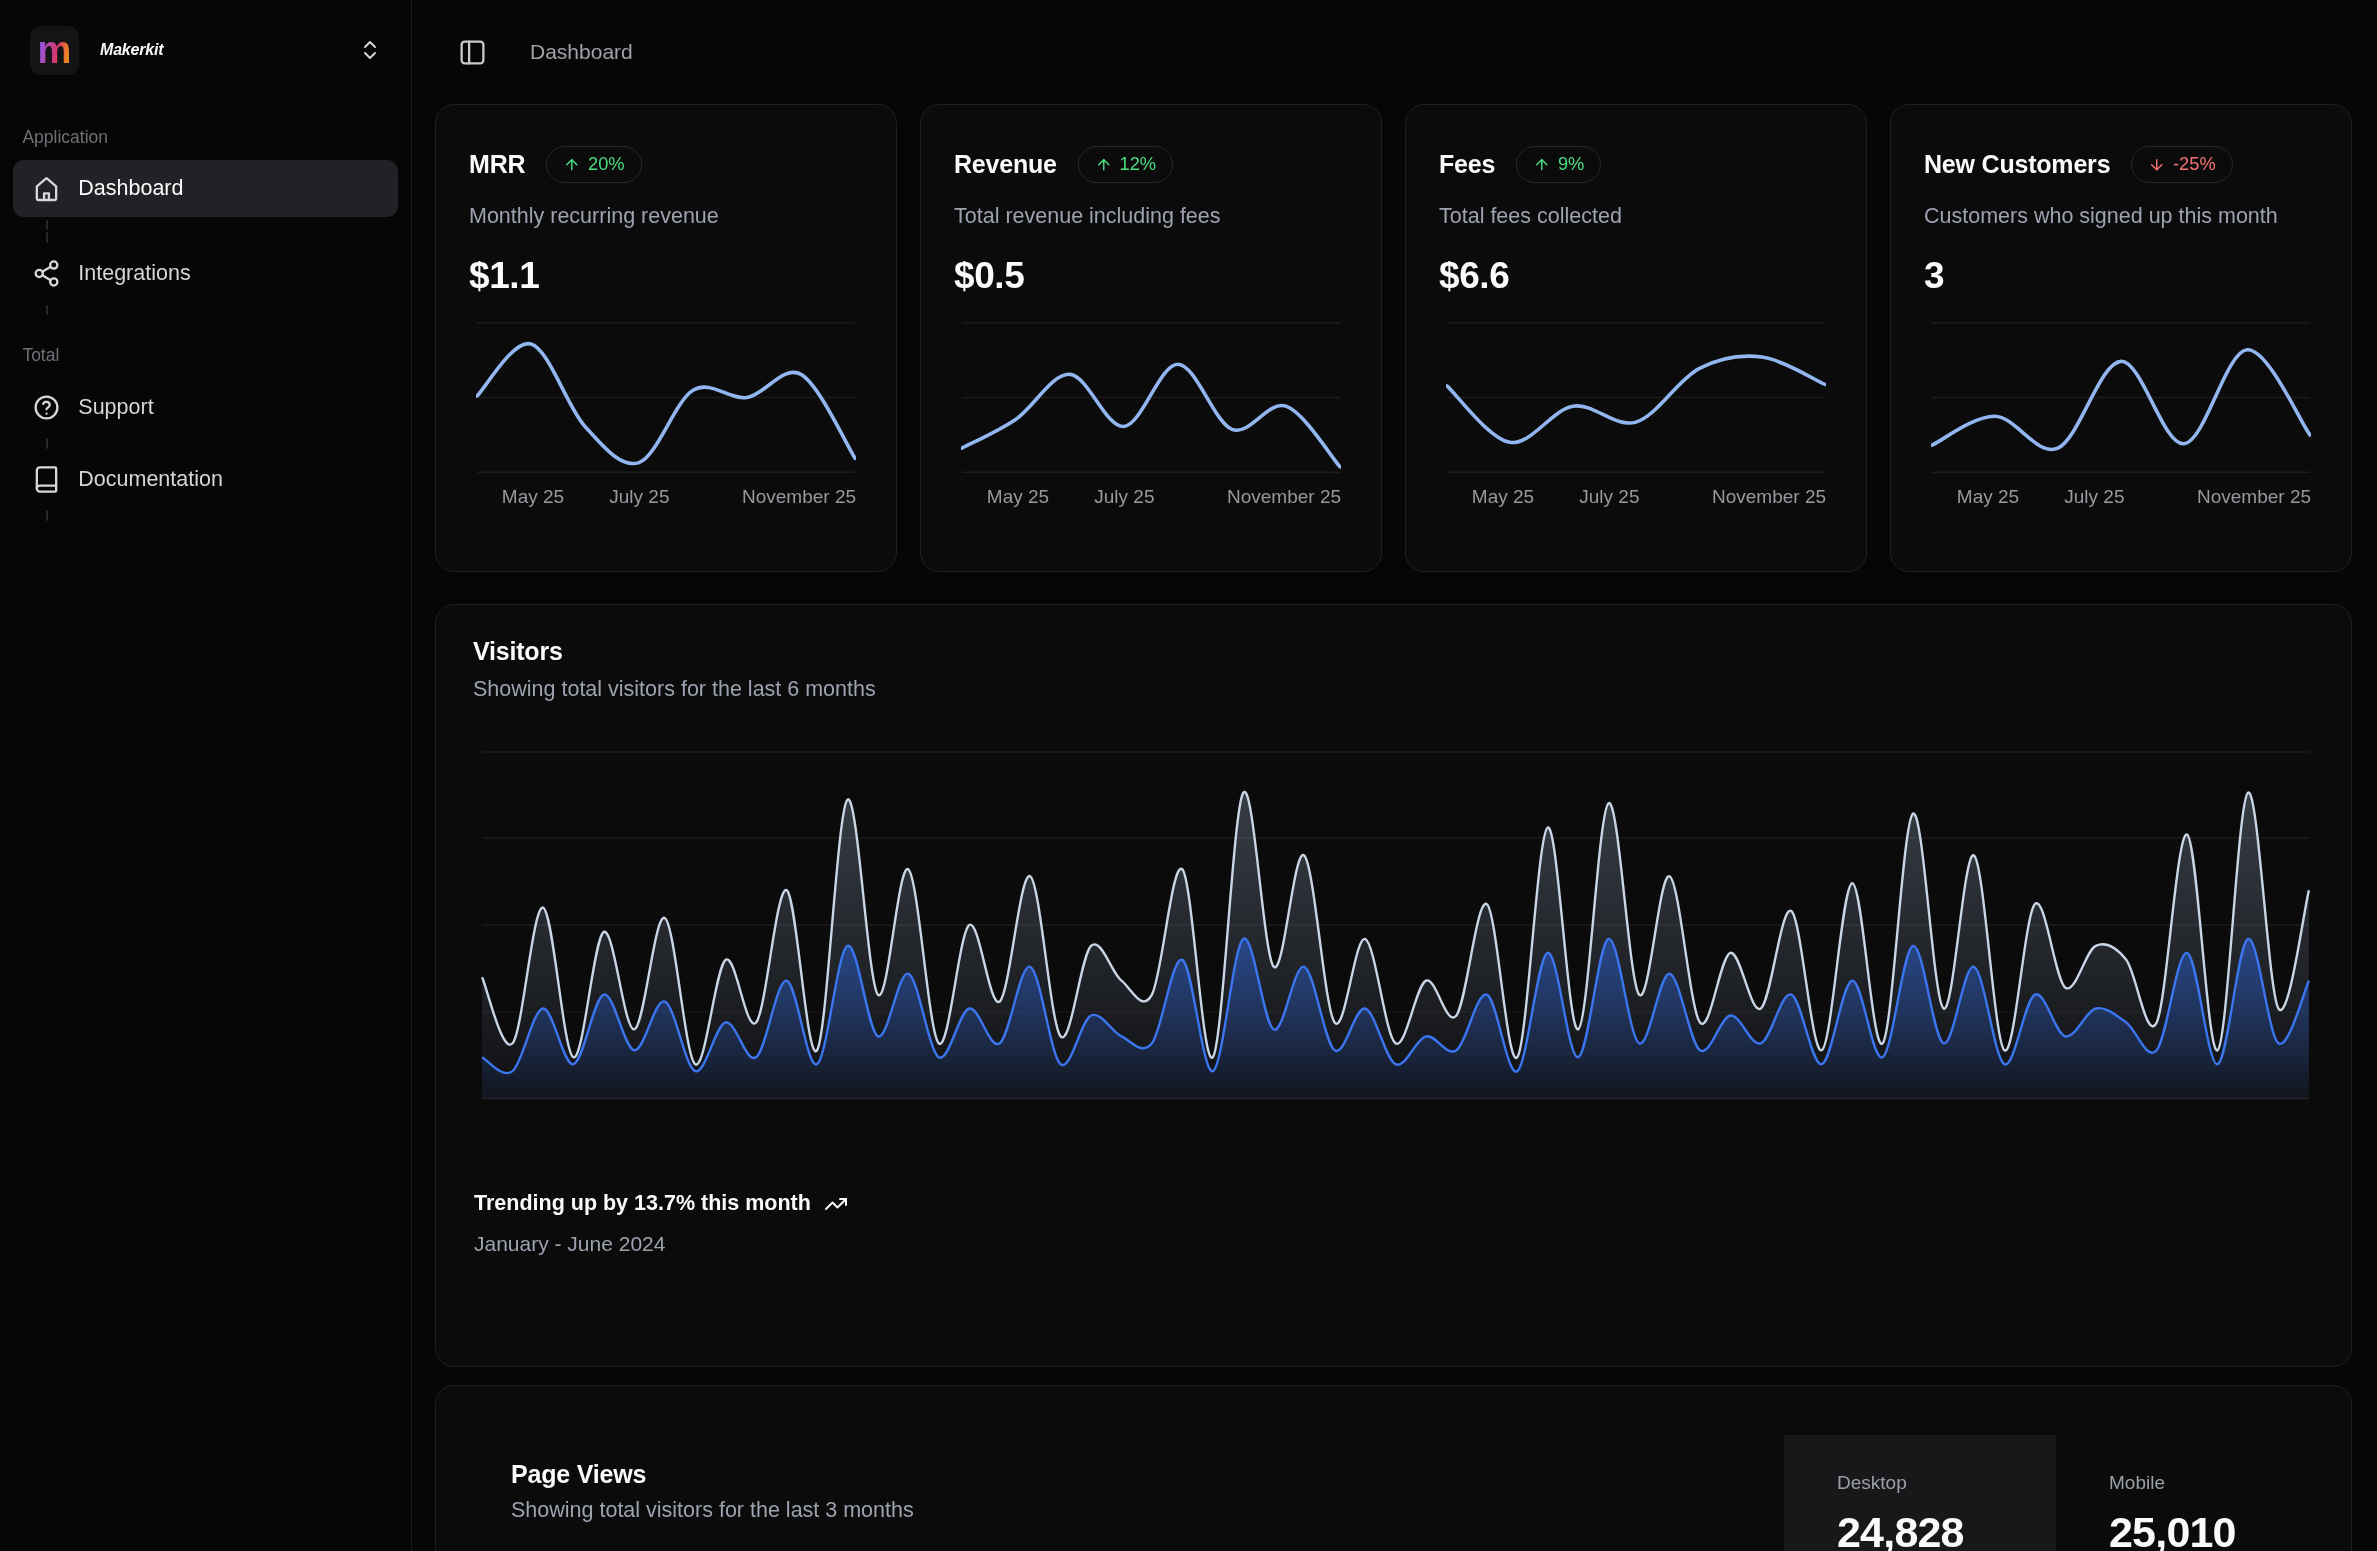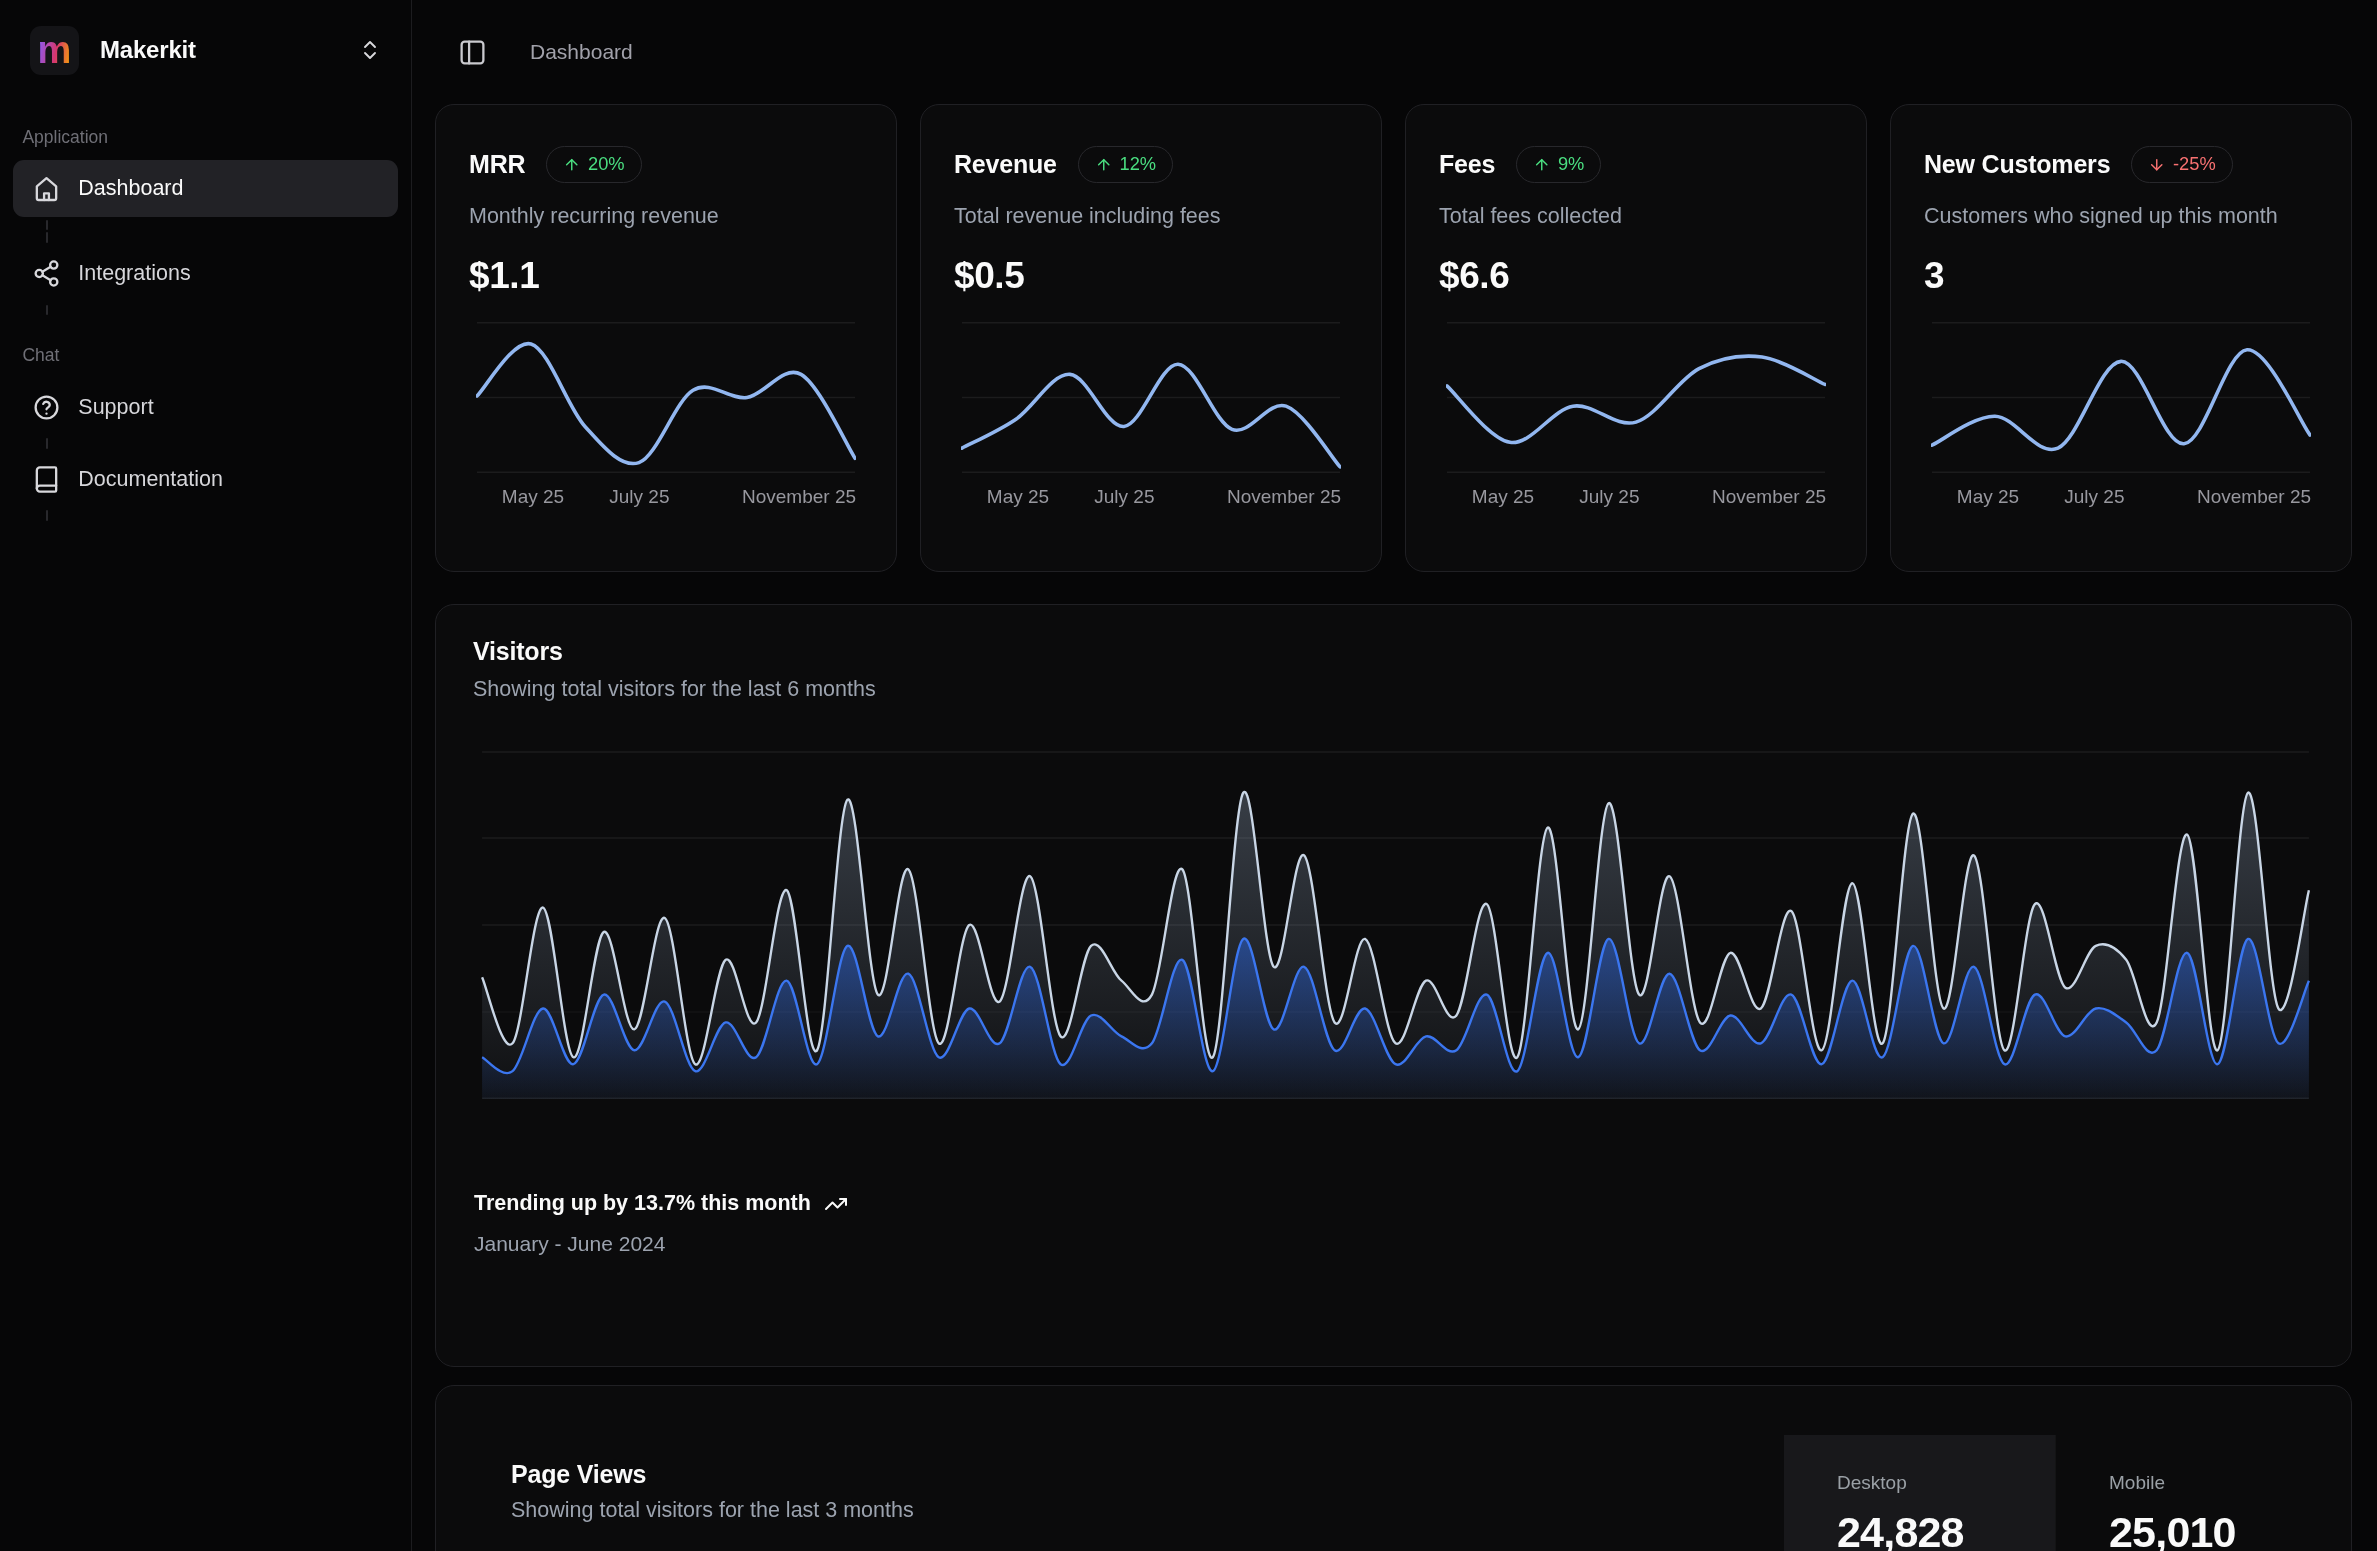--- a/index.html
+++ b/index.html
@@ -8,21 +8,21 @@
 
   
   .sidebar { position:absolute; left:0; top:0; width:412px; height:100%;
              background:#060607; border-right:1.6px solid #1c1c1f; }
   .sb-header { display:flex; align-items:center; gap:21px; padding:25.5px 29px 22px 30px; }
   .logo-tile { width:49px; height:49px; border-radius:11px; background:#141417;
                display:flex; align-items:center; justify-content:center; }
   .logo-m { font-size:38px; font-weight:700; line-height:1;
             background:linear-gradient(100deg,#8b5cf6 5%,#d6366c 55%,#f59e0b 95%);
             -webkit-background-clip:text; background-clip:text; color:transparent; }
-  .ws-name { font-size:24px; font-weight:600; letter-spacing:-0.2px; }
+  .ws-name { font-size:16px; font-weight:600; letter-spacing:-0.2px;font-style:italic; }
   .ws-caret { margin-left:auto; }
   .nav { padding:0 12.8px; }
   .nav-label { font-size:17.5px; font-weight:500; color:#6f6f76; margin:30px 0 12.8px 9.6px; }
   .nav-item { position:relative; display:flex; align-items:center; gap:17.5px; height:57px;
               border-radius:11px; padding:0 0 0 19px; font-size:21.5px; color:#d6d6da; cursor:pointer; }
   .nav-item.active { background:#222226; color:#fafafa; }
   .nav-item .icn { width:29px; height:29px; flex:0 0 29px; }
   .nav-tick { width:2.4px; height:10.4px; background:#28282c; margin:2.4px 0 2.4px 33px; border-radius:1.6px; }
 
   svg.stroke { fill:none; stroke:#d8d8dc; stroke-width:1.9; stroke-linecap:round; stroke-linejoin:round; }
@@ -110,21 +110,21 @@
         <circle cx="18" cy="5" r="3"></circle>
           <circle cx="6" cy="12" r="3"></circle>
           <circle cx="18" cy="19" r="3"></circle>
         <line x1="8.6" y1="10.5" x2="15.4" y2="6.5"></line>
           <line x1="8.6" y1="13.5" x2="15.4" y2="17.5"></line>
       </svg>
       <span>Integrations</span>
     </div>
     <div class="nav-tick"></div>
 
-    <div class="nav-label">Chat</div>
+    <div class="nav-label">Total</div>
 
     <div class="nav-item">
       <svg class="stroke icn" viewBox="0 0 24 24">
         <circle cx="12" cy="12" r="9"></circle>
           <path d="M9.3 9a2.8 2.8 0 0 1 5.4 1c0 1.8-2.7 2.3-2.7 3.5"></path>
           <line x1="12" y1="17" x2="12" y2="17.1"></line>
       </svg>
       <span>Support</span>
     </div>
     <div class="nav-tick"></div>

